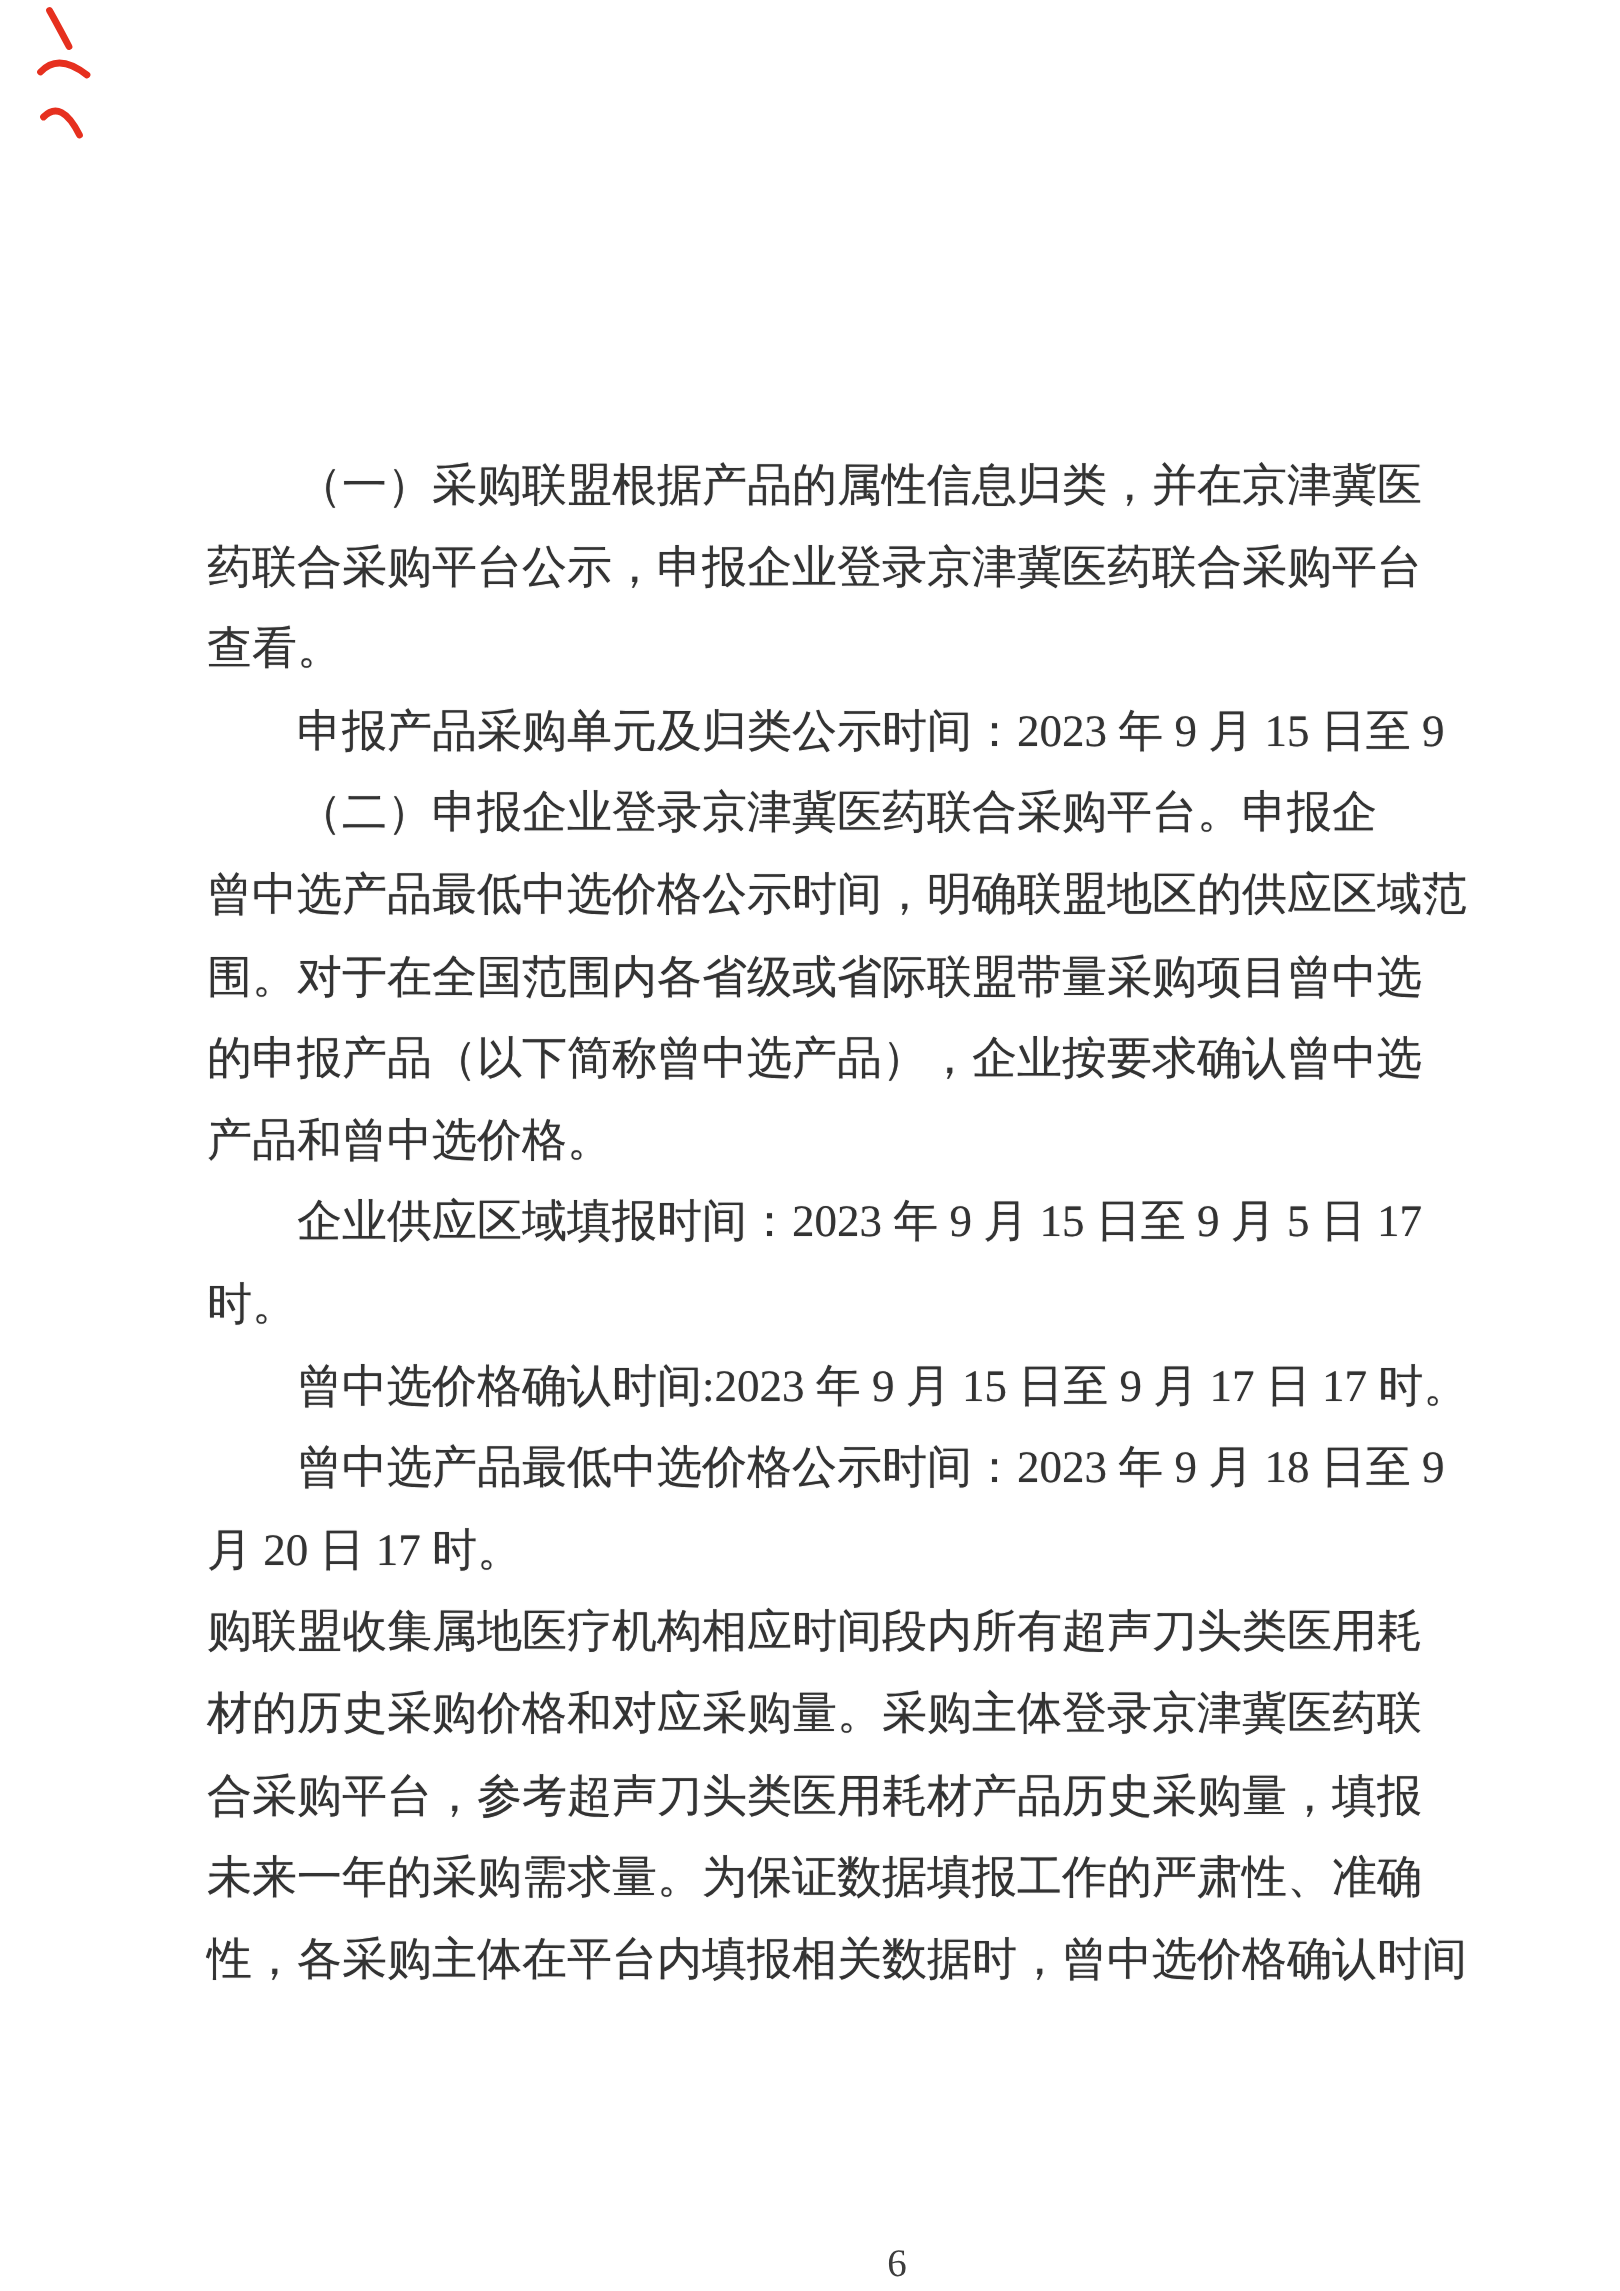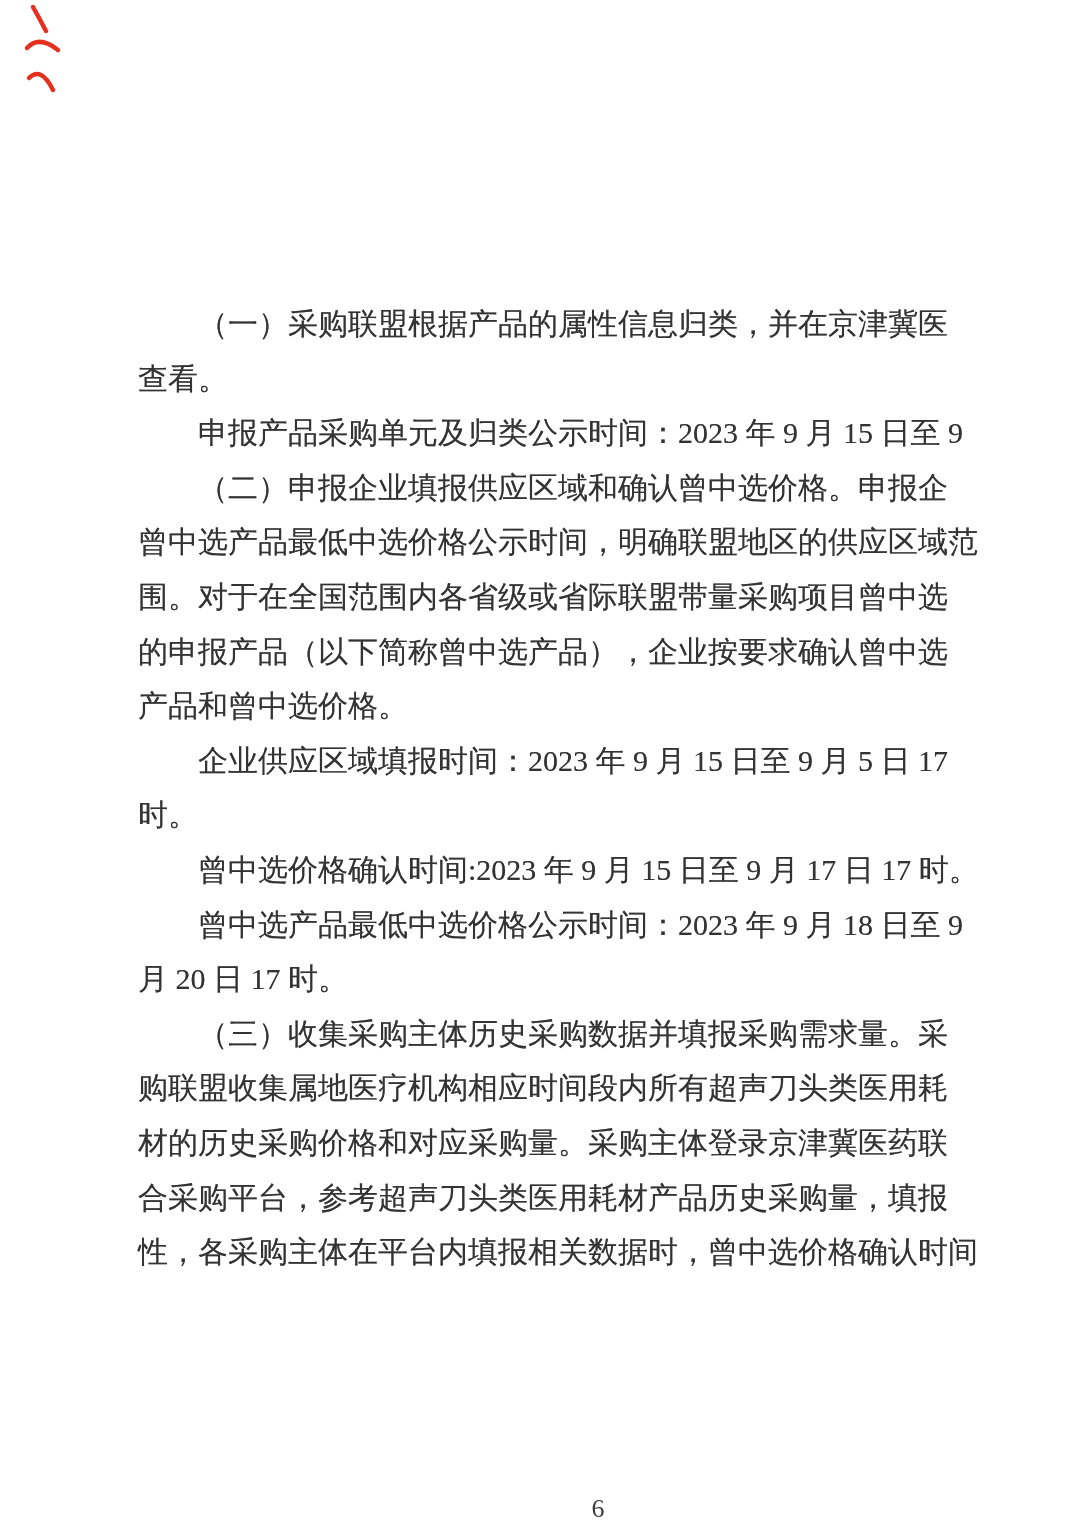--- a/index.html
+++ b/index.html
@@ -59,34 +59,35 @@
 <div class="page">
 
   <svg class="red-marks" viewBox="0 0 46 98">
     <path d="M11,5 Q15,12 24,29" stroke="#e6301f" stroke-width="4.5" fill="none" stroke-linecap="round"></path>
     <path d="M5,46 Q17,33 36,48" stroke="#e6301f" stroke-width="4.5" fill="none" stroke-linecap="round"></path>
     <path d="M7,76 Q19,64 31,88" stroke="#e6301f" stroke-width="4.5" fill="none" stroke-linecap="round"></path>
   </svg>
 
   <div class="content">
     <div class="line indent">（一）采购联盟根据产品的属性信息归类，并在京津冀医</div>
+    <div class="line">药联合采购平台公示，申报企业登录京津冀医药联合采购平台</div>
     <div class="line">查看。</div>
     <div class="line indent">申报产品采购单元及归类公示时间：2023 年 9 月 15 日至 9</div>
-    <div class="line indent">（二）申报企业填报供应区域和确认曾中选价格。申报企</div>
+    <div class="line indent">（二）申报企业登录京津冀医药联合采购平台。申报企</div>
     <div class="line">曾中选产品最低中选价格公示时间，明确联盟地区的供应区域范</div>
     <div class="line">围。对于在全国范围内各省级或省际联盟带量采购项目曾中选</div>
     <div class="line">的申报产品（以下简称曾中选产品），企业按要求确认曾中选</div>
     <div class="line">产品和曾中选价格。</div>
     <div class="line indent">企业供应区域填报时间：2023 年 9 月 15 日至 9 月 5 日 17</div>
     <div class="line">时。</div>
     <div class="line indent">曾中选价格确认时间:2023 年 9 月 15 日至 9 月 17 日 17 时。</div>
     <div class="line indent">曾中选产品最低中选价格公示时间：2023 年 9 月 18 日至 9</div>
     <div class="line">月 20 日 17 时。</div>
-    <div class="line indent">（三）收集采购主体历史采购数据并填报采购需求量。采</div>
     <div class="line">购联盟收集属地医疗机构相应时间段内所有超声刀头类医用耗</div>
     <div class="line">材的历史采购价格和对应采购量。采购主体登录京津冀医药联</div>
     <div class="line">合采购平台，参考超声刀头类医用耗材产品历史采购量，填报</div>
+    <div class="line">未来一年的采购需求量。为保证数据填报工作的严肃性、准确</div>
     <div class="line">性，各采购主体在平台内填报相关数据时，曾中选价格确认时间</div>
   </div>
 
   <div class="page-number">6</div>
 
 </div>
 
 </body></html>

